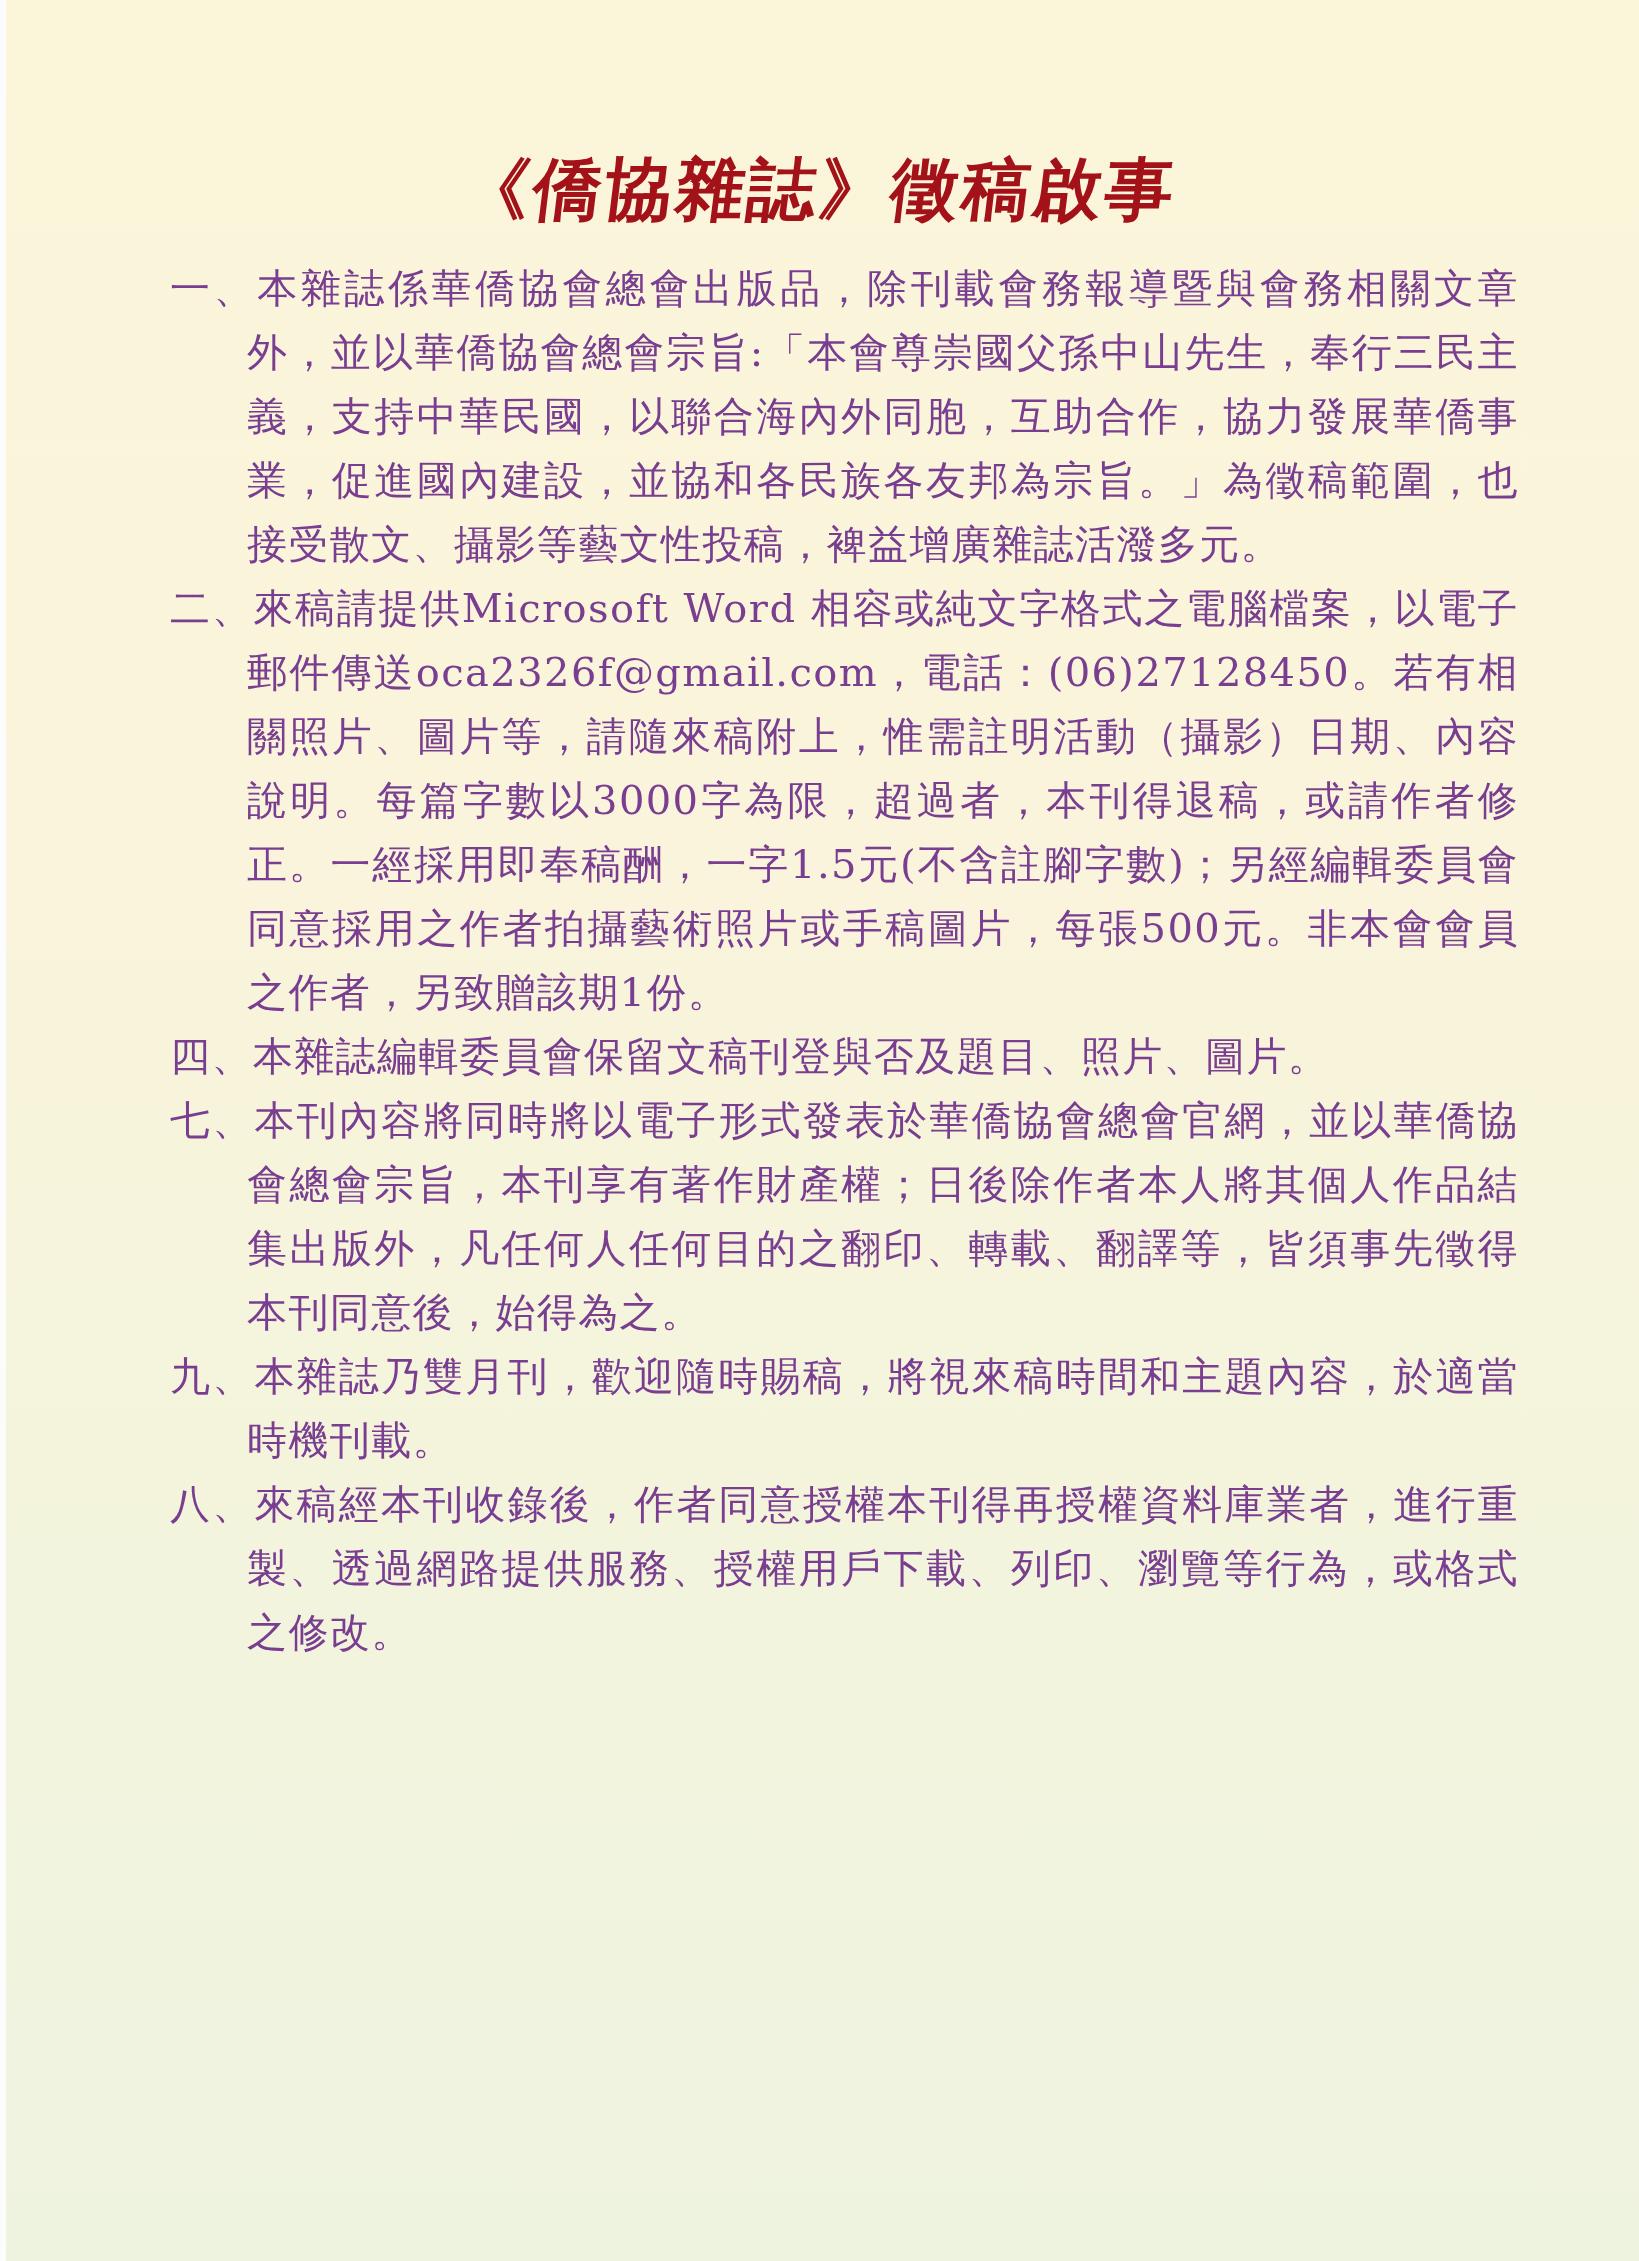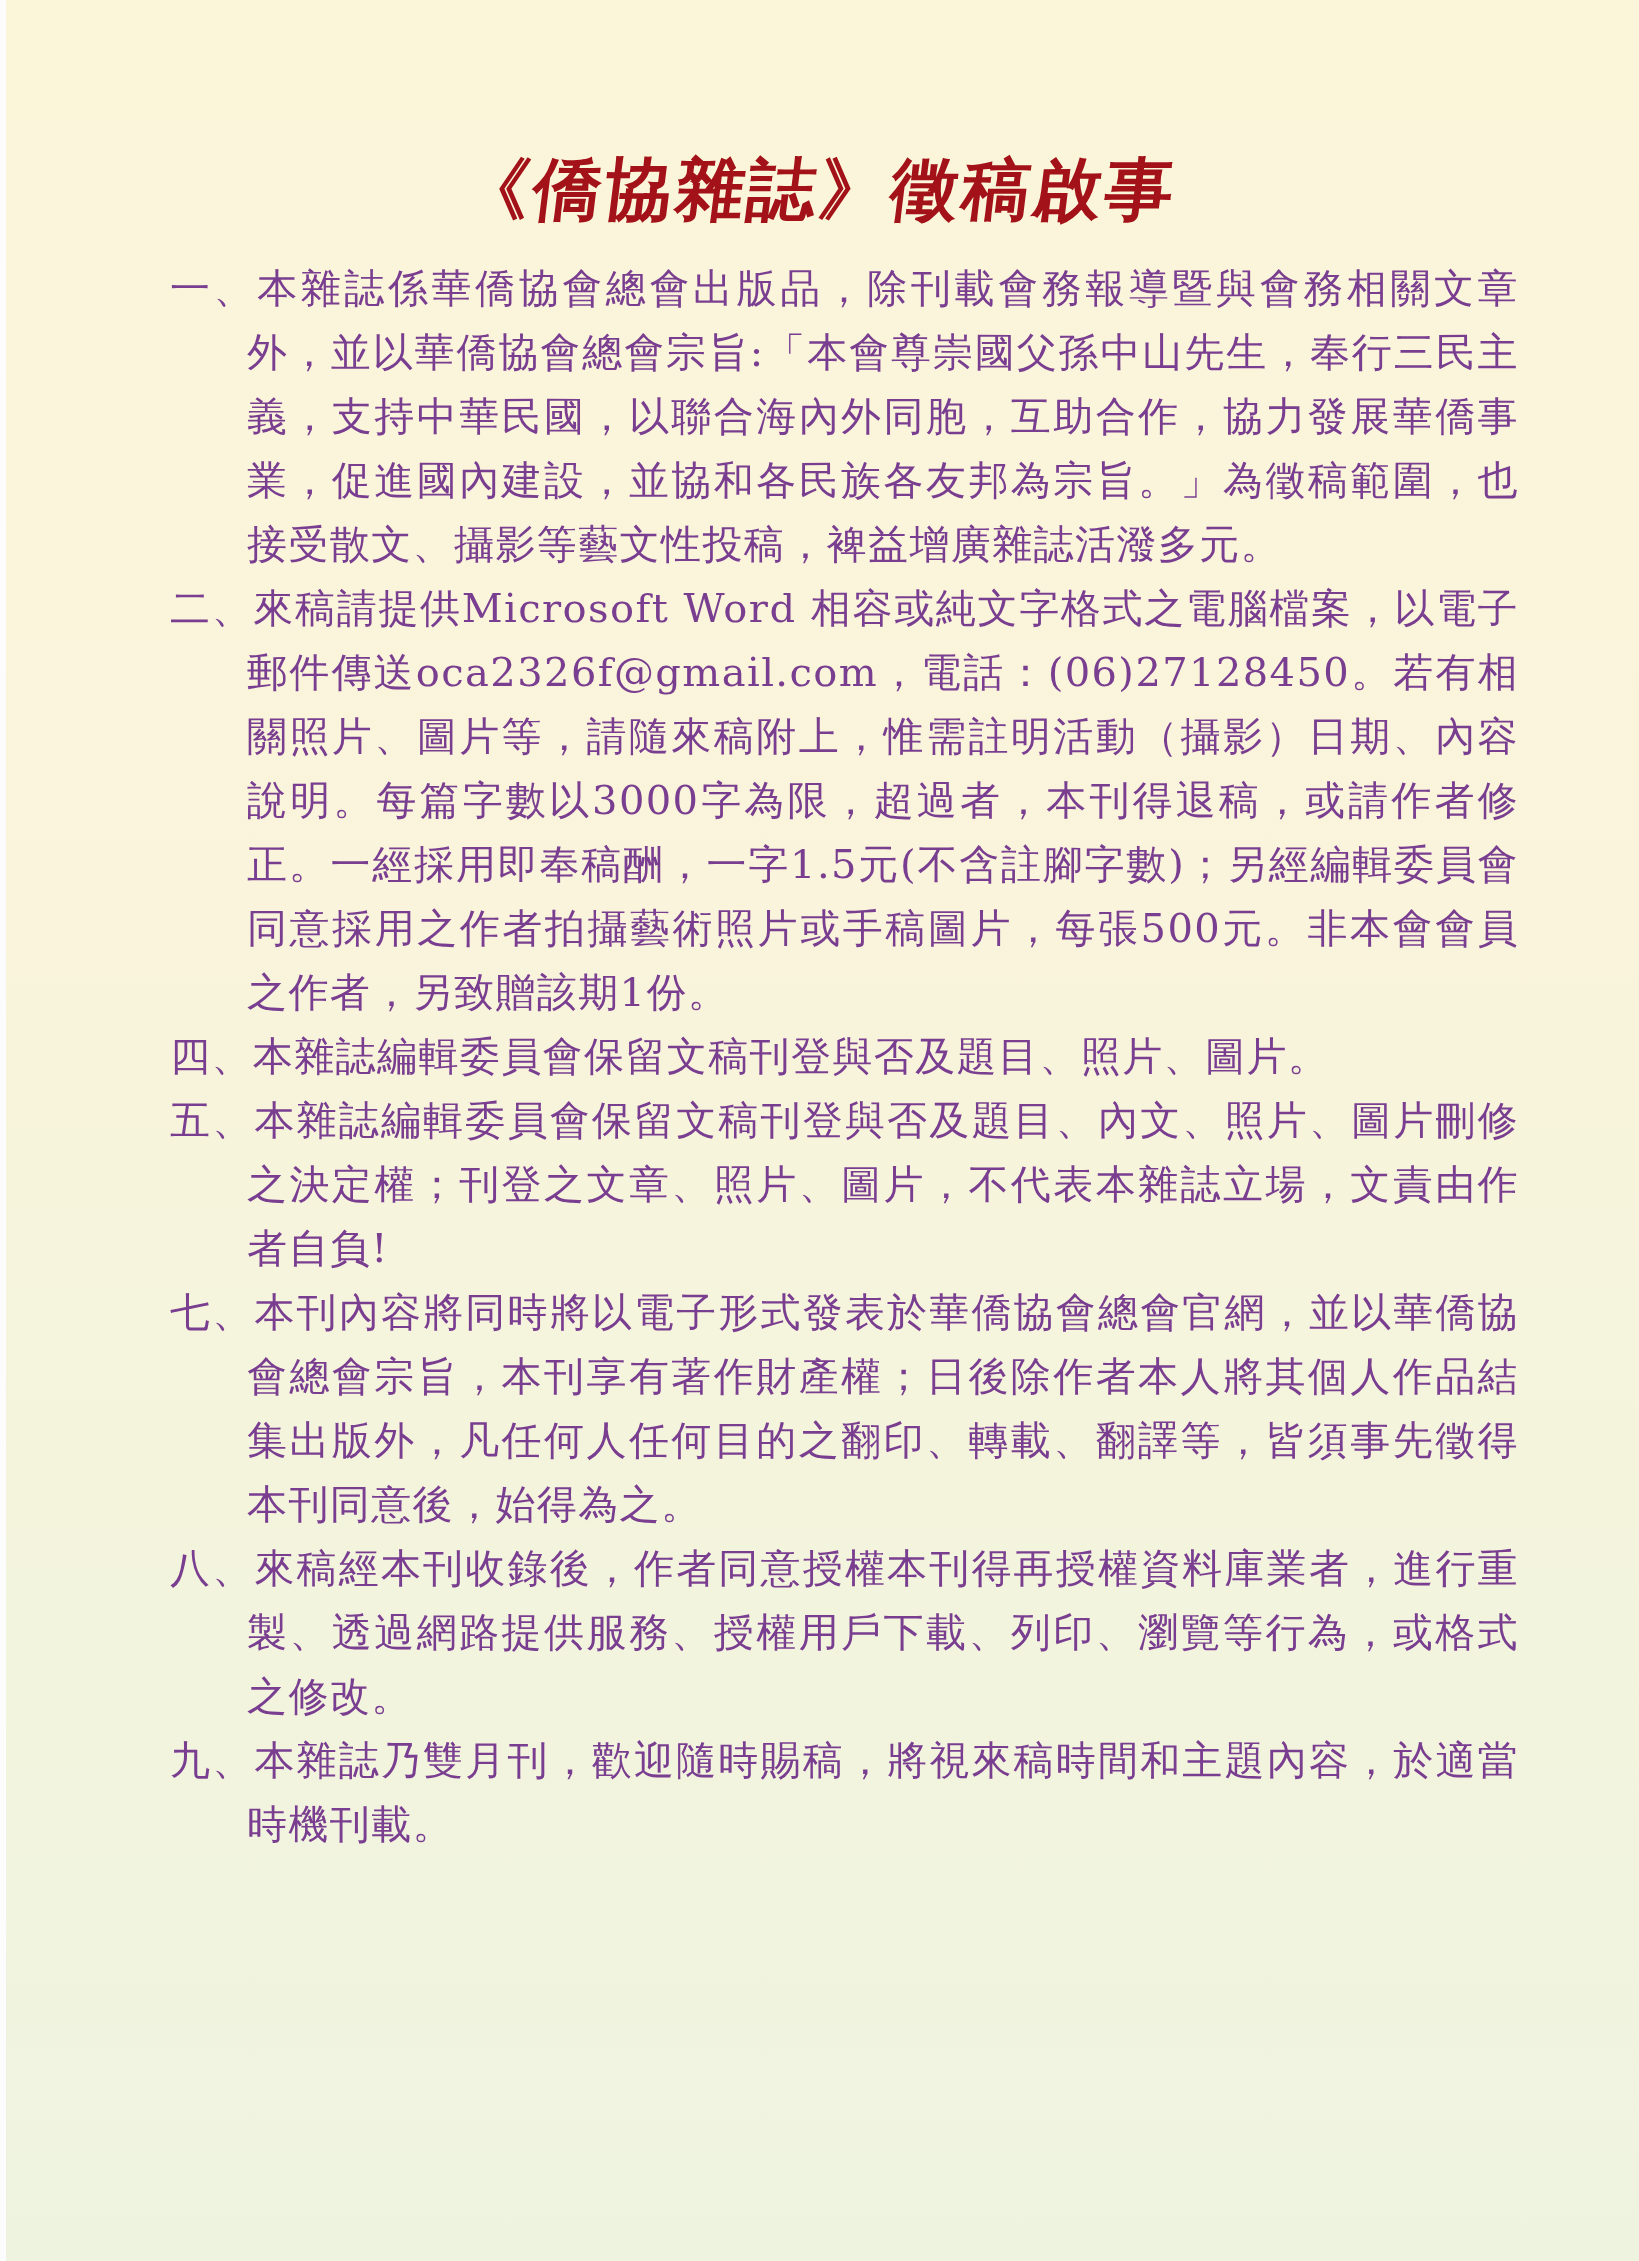--- a/index.html
+++ b/index.html
@@ -62,19 +62,18 @@
 
 <div class="page">
   <div class="left-strip"></div>
 
   <h1 class="title"><span class="title-inner">《僑協雜誌》徵稿啟事</span></h1>
 
   <div class="items">
     <div class="item"><span class="num">一、</span><span>本雜誌係華僑協會總會出版品，除刊載會務報導暨與會務相關文章外，並以華僑協會總會宗旨:「本會尊崇國父孫中山先生，奉行三民主義，支持中華民國，以聯合海內外同胞，互助合作，協力發展華僑事業，促進國內建設，並協和各民族各友邦為宗旨。」為徵稿範圍，也接受散文、攝影等藝文性投稿，裨益增廣雜誌活潑多元。</span></div>
     <div class="item"><span class="num">二、</span><span>來稿請提供Microsoft Word 相容或純文字格式之電腦檔案，以電子郵件傳送oca2326f@gmail.com，電話：(06)27128450。若有相關照片、圖片等，請隨來稿附上，惟需註明活動（攝影）日期、內容說明。每篇字數以3000字為限，超過者，本刊得退稿，或請作者修正。一經採用即奉稿酬，一字1.5元(不含註腳字數)；另經編輯委員會同意採用之作者拍攝藝術照片或手稿圖片，每張500元。非本會會員之作者，另致贈該期1份。</span></div>
     <div class="item"><span class="num">四、</span><span>本雜誌編輯委員會保留文稿刊登與否及題目、照片、圖片。</span></div>
-    <div class="item"><span class="num">五、</span><span>本雜誌編輯委員會保留文稿刊登與否及題目、內文、照片、圖片刪修之決定權；刊登之文章、照片、圖片，不代表本雜誌立場，文責由作者自負!</span></div>
     <div class="item"><span class="num">七、</span><span>本刊內容將同時將以電子形式發表於華僑協會總會官網，並以華僑協會總會宗旨，本刊享有著作財產權；日後除作者本人將其個人作品結集出版外，凡任何人任何目的之翻印、轉載、翻譯等，皆須事先徵得本刊同意後，始得為之。</span></div>
+    <div class="item"><span class="num">九、</span><span>本雜誌乃雙月刊，歡迎隨時賜稿，將視來稿時間和主題內容，於適當時機刊載。</span></div>
     <div class="item"><span class="num">八、</span><span>來稿經本刊收錄後，作者同意授權本刊得再授權資料庫業者，進行重製、透過網路提供服務、授權用戶下載、列印、瀏覽等行為，或格式之修改。</span></div>
-    <div class="item"><span class="num">九、</span><span>本雜誌乃雙月刊，歡迎隨時賜稿，將視來稿時間和主題內容，於適當時機刊載。</span></div>
   </div>
 </div>
 
 
 </body></html>

